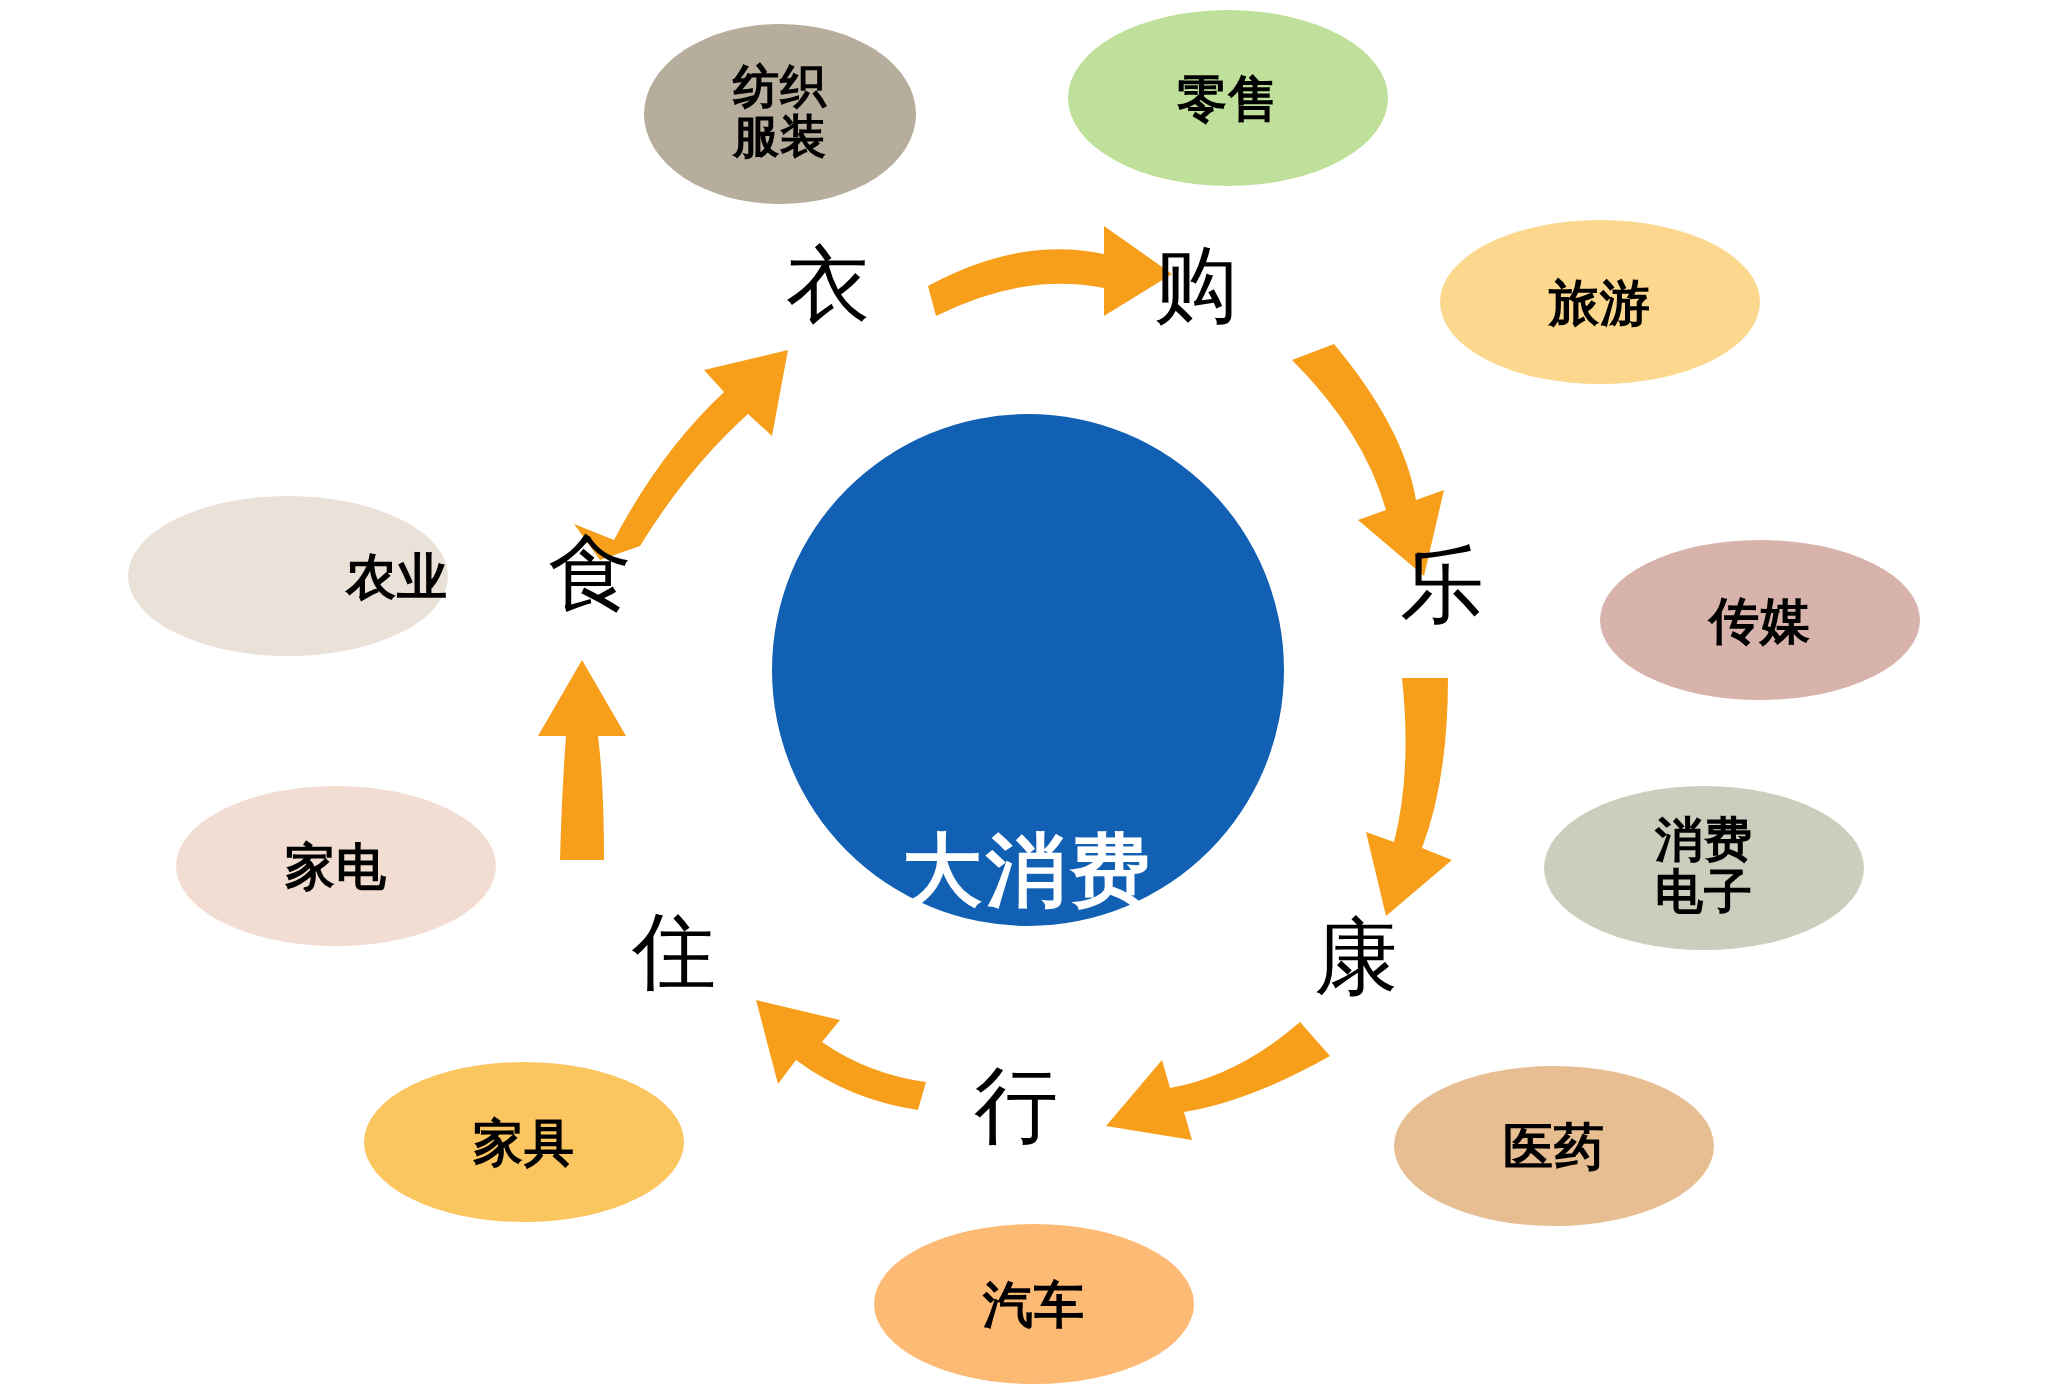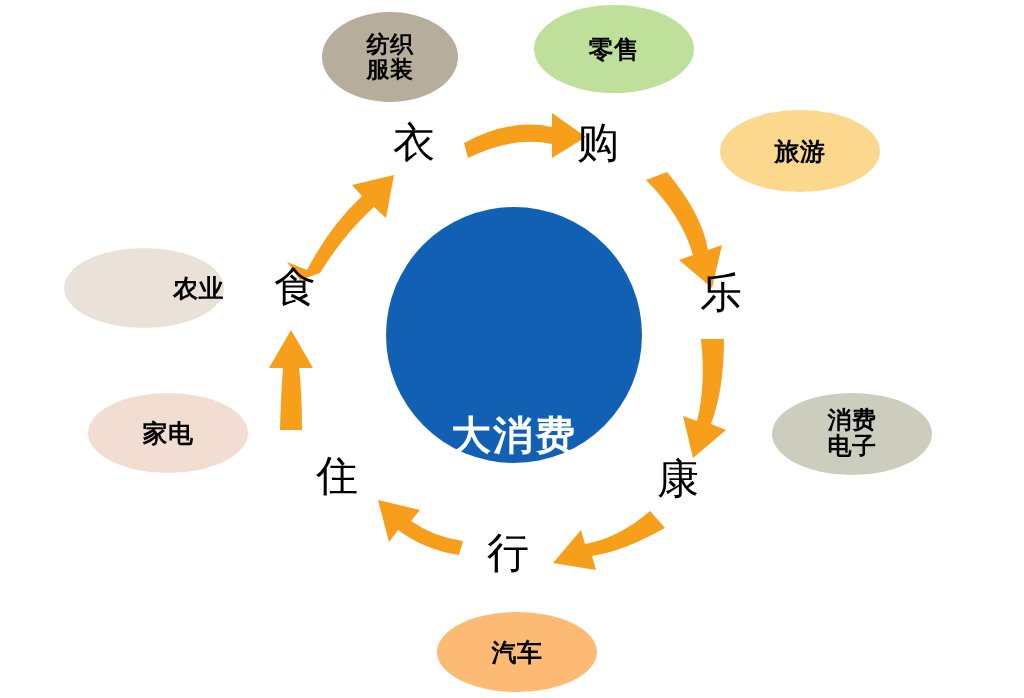--- a/index.html
+++ b/index.html
@@ -121,31 +121,40 @@
   </div>
 
   <div class="ellipse" style="left:534px; top:5px; width:160px; height:88px; background:#bee09a; font-size:25px;">
     <span class="lbl">零售</span>
   </div>
 
   <div class="ellipse" style="left:720px; top:110px; width:160px; height:82px; background:#fcd88e; font-size:25px;">
     <span class="lbl">旅游</span>
   </div>
 
+  <div class="ellipse" style="left:800px; top:270px; width:160px; height:80px; background:#d8b3ac; font-size:25px;">
+    <span class="lbl">传媒</span>
+  </div>
 
   <div class="ellipse" style="left:772px; top:393px; width:160px; height:82px; background:#cdcdbe; font-size:24px;">
     <span class="lbl">消费
 电子</span>
   </div>
 
+  <div class="ellipse" style="left:697px; top:533px; width:160px; height:80px; background:#e7bd92; font-size:25px;">
+    <span class="lbl">医药</span>
+  </div>
 
   <div class="ellipse" style="left:437px; top:612px; width:160px; height:80px; background:#fdba74; font-size:25px;">
     <span class="lbl">汽车</span>
   </div>
 
+  <div class="ellipse" style="left:182px; top:531px; width:160px; height:80px; background:#fbc55f; font-size:25px;">
+    <span class="lbl">家具</span>
+  </div>
 
   <div class="ellipse" style="left:88px; top:393px; width:160px; height:80px; background:#f1ddd2; font-size:25px;">
     <span class="lbl">家电</span>
   </div>
 
   <div class="ellipse" style="left:64px; top:248px; width:160px; height:80px; background:#eae2d8; font-size:25px;justify-content:flex-end;">
     <span class="lbl">农业</span>
   </div>
 
 

